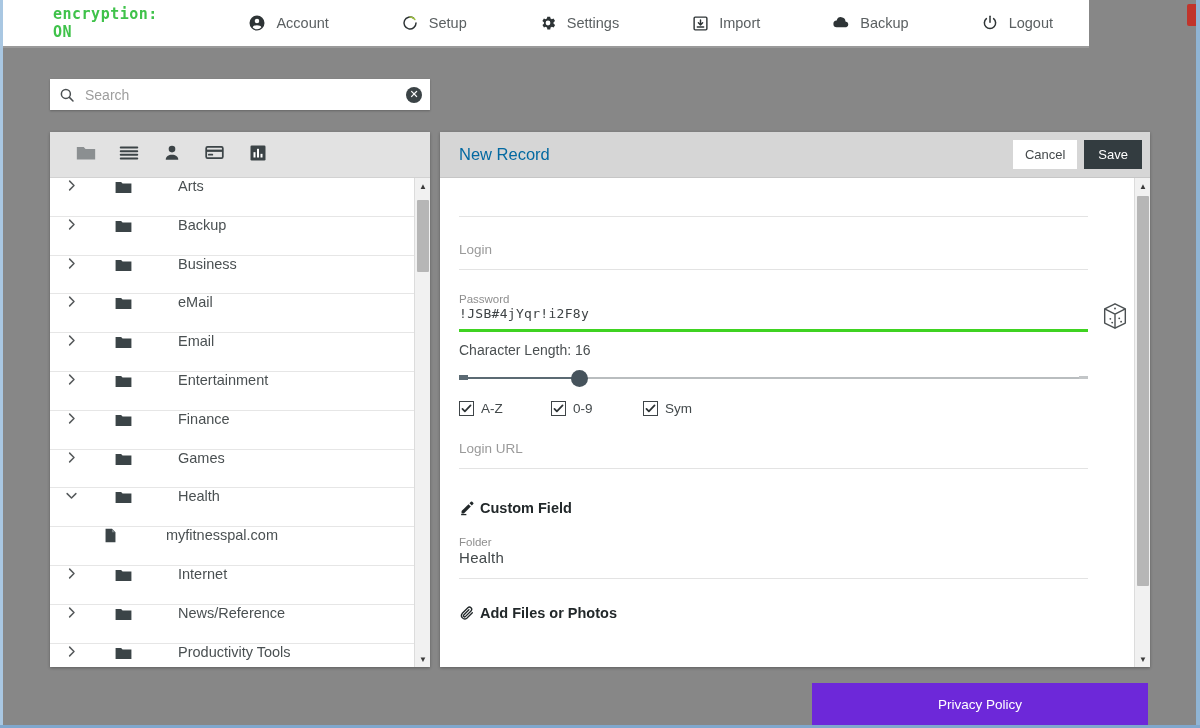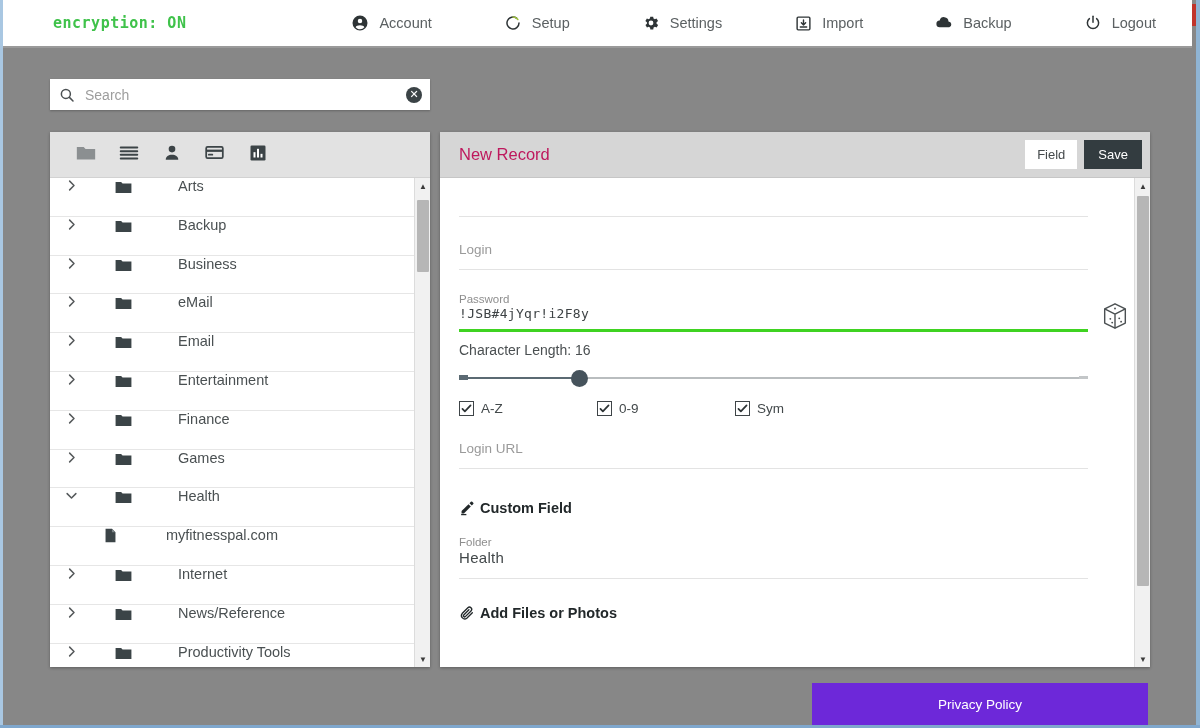--- a/index.html
+++ b/index.html
@@ -12,21 +12,21 @@
   #app { position: relative; width: 1200px; height: 728px; background: #878787; }
 
   
   .edge-left { position: absolute; left: 0; top: 0; width: 3px; height: 728px; background: #a9c7e2; }
   .edge-right { position: absolute; right: 0; top: 0; width: 4px; height: 728px; background: #8fb4d4; }
   .red-nub { position: absolute; right: 4px; top: 4px; width: 9px; height: 22px; background: #c0342b; border-radius: 2px 0 0 2px; }
   .bottom-line { position: absolute; left: 0; bottom: 0; width: 1200px; height: 3px; background: #7fa7cd; }
 
   
   .topbar {
-    position: absolute; left: 3px; top: 0; width: 1189px; height: 48px;
+    position: absolute; left: 3px; top: 0; width: 1086px; height: 48px;
     background: #ffffff; border-bottom: 2px solid #9a9a9a;
     display: flex; align-items: center;
   }
   .brand {
     margin-left: 50px;
     font-family: "DejaVu Sans Mono", "Liberation Mono", monospace;
     font-size: 15px; font-weight: 700; color: #3fc24a; letter-spacing: .5px;
   }
   .navset { margin-left: auto; display: flex; align-items: center; padding-right: 36px; }
   .navitem {
@@ -95,21 +95,21 @@
 
   
   .rightpanel {
     position: absolute; left: 440px; top: 132px; width: 710px; height: 535px;
     background: #fff; box-shadow: 0 1px 3px rgba(0,0,0,.3); overflow: hidden;
   }
   .rp-header {
     height: 46px; background: #d6d6d6; display: flex; align-items: center;
     padding: 0 8px 0 19px; border-bottom: 1px solid #c6c6c6;
   }
-  .rp-title { font-size: 16.5px; color: #be185d; }
+  .rp-title { font-size: 16.5px; color: #0369a1; }
   .rp-actions { margin-left: auto; display: flex; align-items: center; gap: 7px; }
   .btn-cancel {
     background: #fff; color: #44494b; font-size: 13px; border: 0;
     padding: 7px 12px; cursor: pointer; font-family: "Liberation Sans", sans-serif;
   }
   .btn-save {
     background: #333c40; color: #fff; font-size: 13px; border: 0;
     padding: 7px 14px; cursor: pointer; font-family: "Liberation Sans", sans-serif;
   }
   .rp-body {
@@ -139,21 +139,21 @@
   }
   .slider-track .rail { position: absolute; top: 10px; left: 0; right: 0; height: 2px; background: #b9bdbf; }
   .slider-track .rail-left { position: absolute; top: 10px; left: 0; width: 19%; height: 2px; background: #5b6a73; }
   .slider-track .cap-l { position: absolute; top: 8px; left: 0; width: 9px; height: 5px; background: #5b6a73; }
   .slider-track .cap-r { position: absolute; top: 9px; right: 0; width: 9px; height: 3px; background: #c3c6c8; }
   .slider-track .thumb {
     position: absolute; top: 3px; left: 19%; width: 17px; height: 17px;
     margin-left: -8px; border-radius: 50%; background: #46535c; cursor: pointer;
   }
 
-  .checkrow { display: flex; align-items: center; margin-top: 12px; gap: 46px; }
+  .checkrow { display: flex; align-items: center; margin-top: 12px; }
   .checkitem { display: flex; align-items: center; gap: 7px; cursor: pointer; }
   .checkitem .cbox {
     width: 15px; height: 15px; border: 1.5px solid #3e4447; background: #fff;
     display: flex; align-items: center; justify-content: center; color: #2d3335;
   }
   .checkitem .clbl { font-size: 13.5px; color: #43494b; }
 
   .customfield {
     display: flex; align-items: center; gap: 4px; margin-top: 30px;
     font-size: 14.5px; font-weight: 700; color: #22282a; cursor: pointer;
@@ -476,21 +476,21 @@
         <div class="arrow down">▼</div>
       </div>
     </div>
   </div>
 
   <div class="rightpanel">
 
     <div class="rp-header">
       <div class="rp-title">New Record</div>
       <div class="rp-actions">
-        <button class="btn-cancel">Field</button>
+        <button class="btn-cancel">Cancel</button>
         <button class="btn-save">Save</button>
       </div>
     </div>
 
     <div class="rp-body">
 
       <div class="field">
         <div class="underline"></div>
       </div>
 

